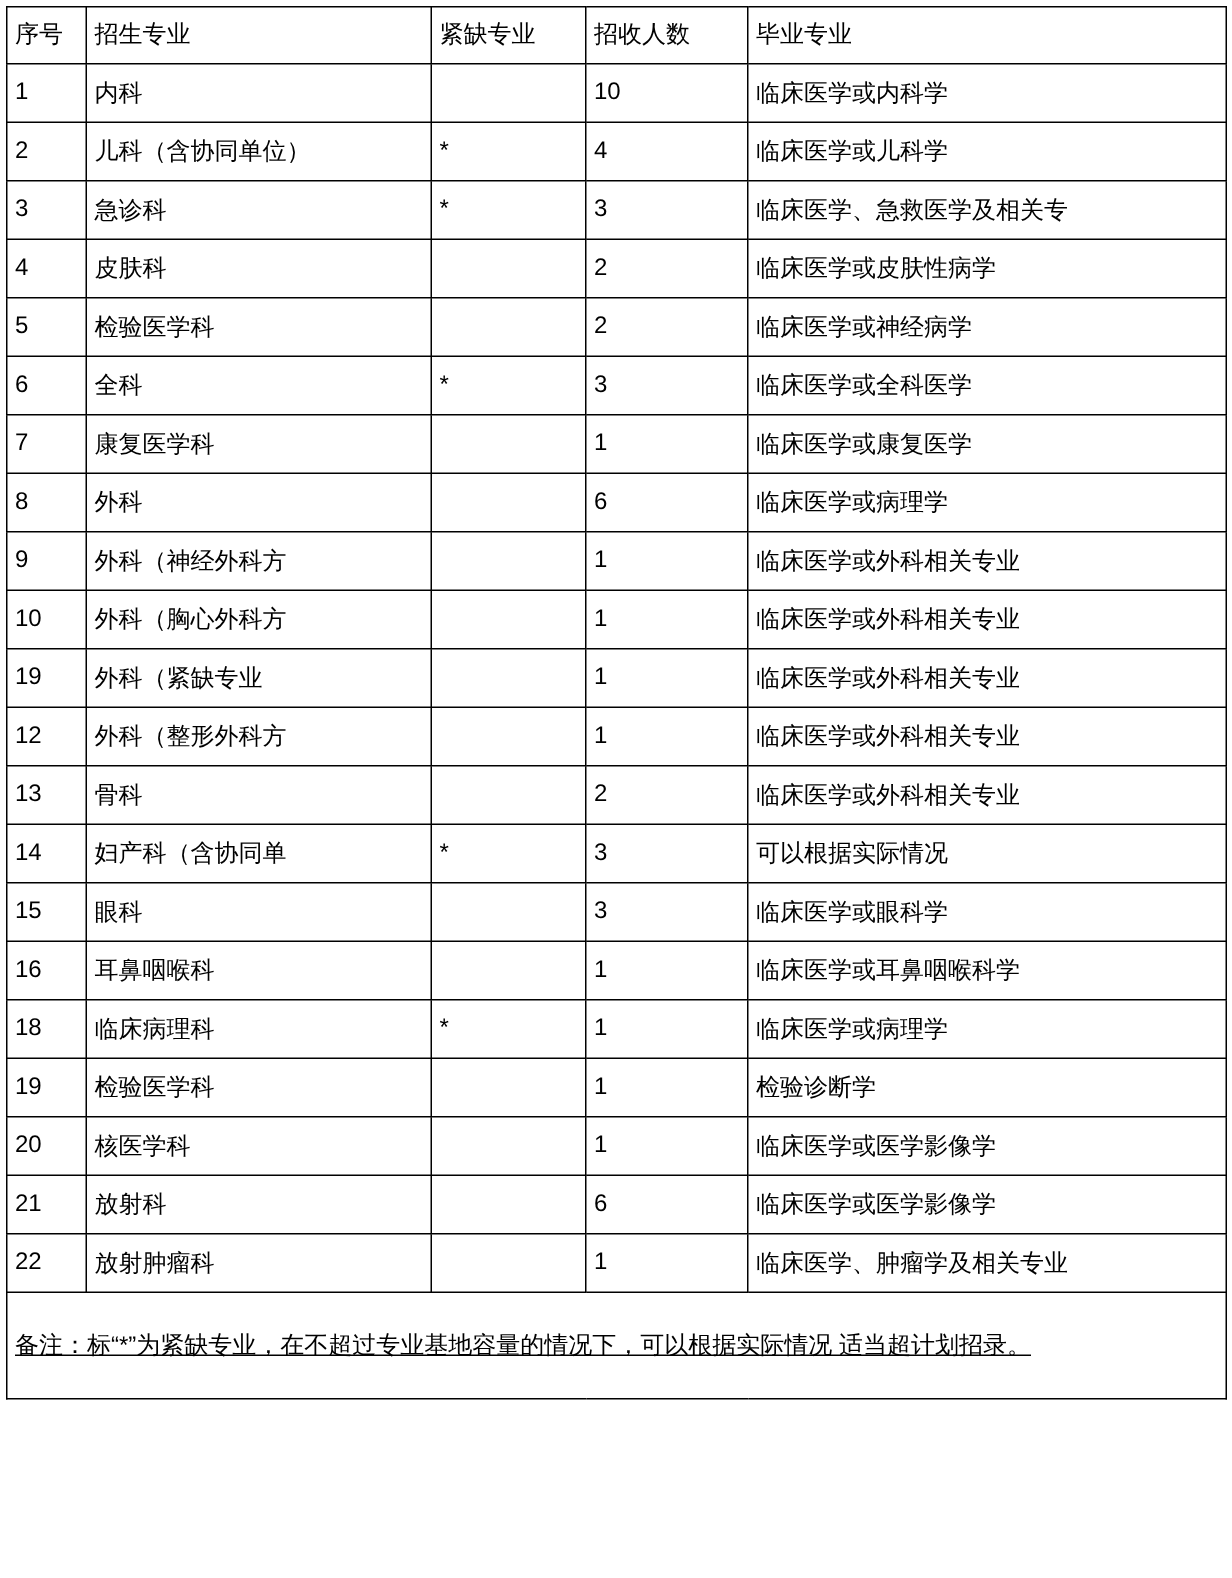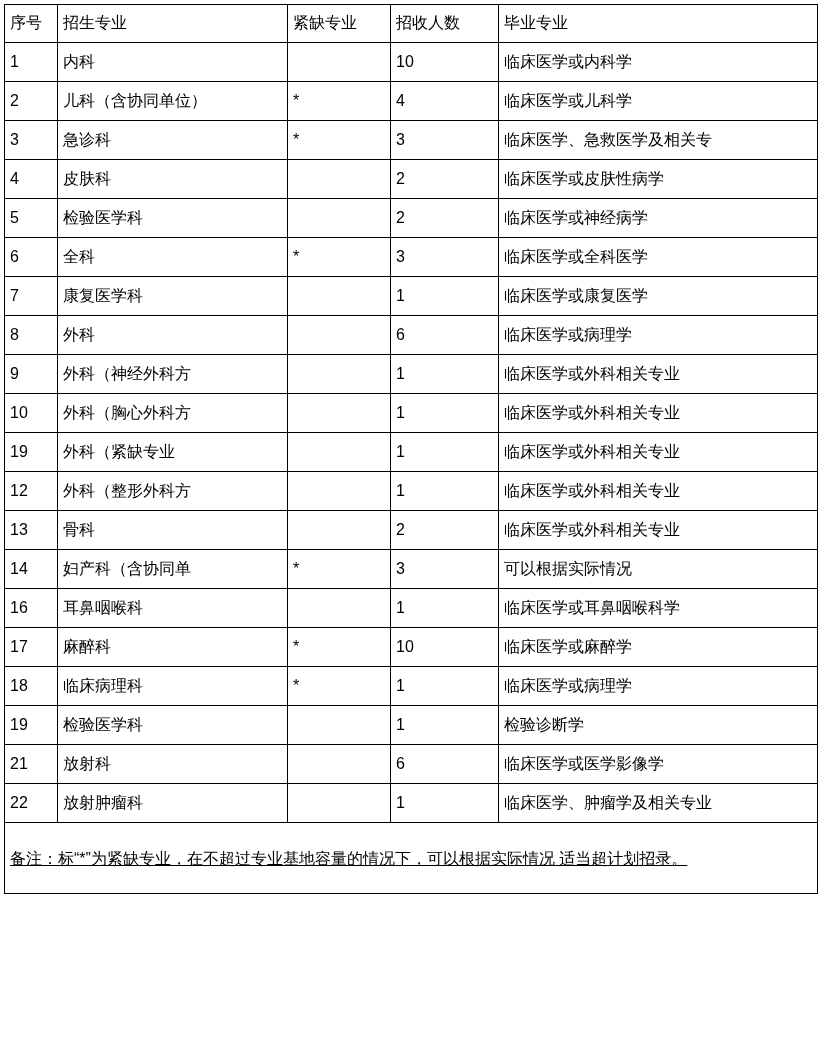--- a/index.html
+++ b/index.html
@@ -160,46 +160,53 @@
           <td>临床医学或外科相关专业</td>
         </tr>
         <tr>
           <td>14</td>
           <td>妇产科（含协同单</td>
           <td>*</td>
           <td>3</td>
           <td>可以根据实际情况</td>
         </tr>
         <tr>
+          <td>15</td>
+          <td>眼科</td>
+          <td></td>
+          <td>3</td>
+          <td>临床医学或眼科学</td>
+        </tr>
+        <tr>
           <td>16</td>
           <td>耳鼻咽喉科</td>
           <td></td>
           <td>1</td>
           <td>临床医学或耳鼻咽喉科学</td>
         </tr>
         <tr>
-          <td>17</td>
-          <td>麻醉科</td>
-          <td>*</td>
-          <td>10</td>
-          <td>临床医学或麻醉学</td>
-        </tr>
-        <tr>
           <td>18</td>
           <td>临床病理科</td>
           <td>*</td>
           <td>1</td>
           <td>临床医学或病理学</td>
         </tr>
         <tr>
           <td>19</td>
           <td>检验医学科</td>
           <td></td>
           <td>1</td>
           <td>检验诊断学</td>
+        </tr>
+        <tr>
+          <td>20</td>
+          <td>核医学科</td>
+          <td></td>
+          <td>1</td>
+          <td>临床医学或医学影像学</td>
         </tr>
         <tr>
           <td>21</td>
           <td>放射科</td>
           <td></td>
           <td>6</td>
           <td>临床医学或医学影像学</td>
         </tr>
         <tr>
           <td>22</td>

